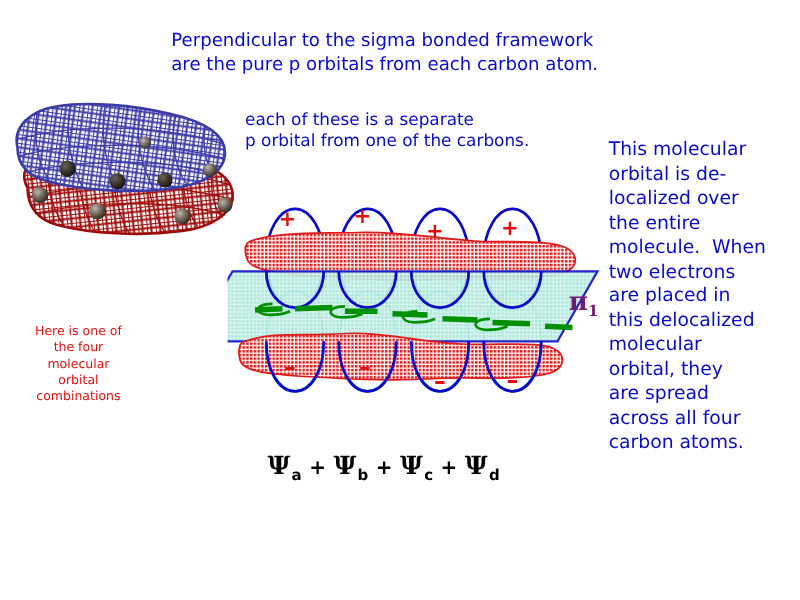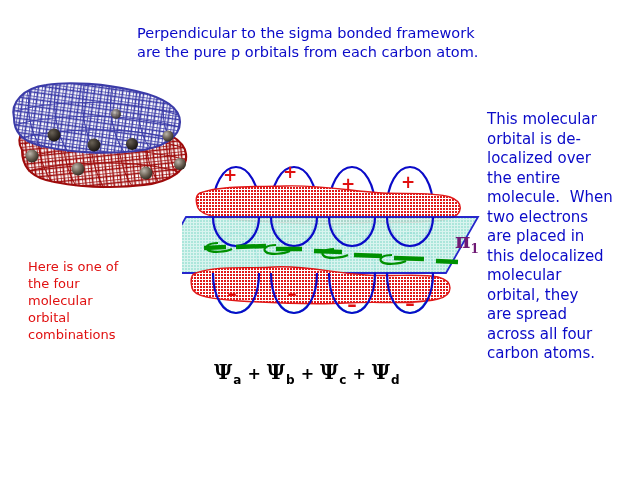--- a/index.html
+++ b/index.html
@@ -47,22 +47,23 @@
   }
   #right-paragraph {
     left: 487px;
     top: 110px;
     font-size: 15px;
     line-height: 1.30;
   }
   #left-caption {
     left: 28px;
     top: 259px;
-    font-size: 13px;
+    font-size: 10px;
     line-height: 1.30;
+    text-align: center;
   }
   
   #pi-label {
     position: absolute;
     left: 455px;
     top: 228px;
     color: #701a75;
     font-family: "DejaVu Serif", serif;
     font-weight: bold;
     font-size: 21px;
@@ -257,20 +258,22 @@
       <text x="50" y="155">–</text>
       <text x="110" y="155">–</text>
       <text x="170" y="166">–</text>
       <text x="228" y="165">–</text>
     </g>
   </svg>
 
   <div id="title-text" class="txt blue"><span>Perpendicular to the sigma bonded framework</span>
 <span>are the pure p orbitals from each carbon atom.</span></div>
 
+  <div id="sub-note-text" class="txt blue"><span>each of these is a separate</span>
+<span>p orbital from one of the carbons.</span></div>
 
   <div id="right-paragraph" class="txt blue"><span>This molecular</span>
 <span>orbital is de-</span>
 <span>localized over</span>
 <span>the entire</span>
 <span>molecule.  When</span>
 <span>two electrons</span>
 <span>are placed in</span>
 <span>this delocalized</span>
 <span>molecular</span>

